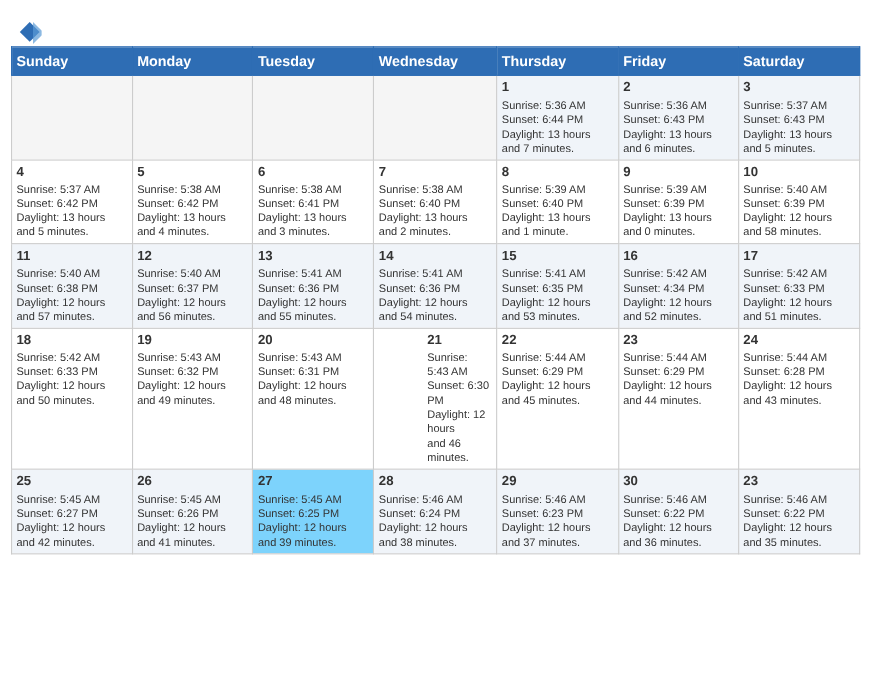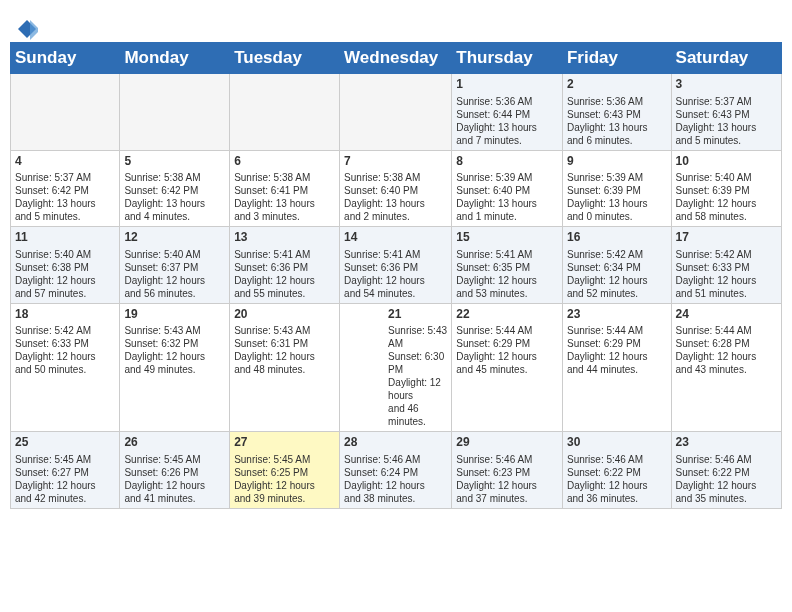--- a/index.html
+++ b/index.html
@@ -35,21 +35,21 @@
       font-size: 16px;
       color: #333;
     }
     .calendar {
       width: 100%;
       border-collapse: collapse;
     }
     .calendar th {
       background-color: #2e6db4;
       color: #fff;
-      font-size: 17px;
+      font-size: 13px;
       padding: 5px 4px;
       text-align: left;
       border: 1px solid #2e6db4;
     }
     .calendar td {
       vertical-align: top;
       border: 1px solid #ccc;
       padding: 3px 4px;
       width: 113px;
       min-height: 80px;
@@ -222,21 +222,21 @@
         <td style="background: rgb(240, 244, 249);">
           <span class="day-number">15</span>
           <div>Sunrise: 5:41 AM</div>
           <div>Sunset: 6:35 PM</div>
           <div>Daylight: 12 hours</div>
           <div>and 53 minutes.</div>
         </td>
         <td style="background: rgb(240, 244, 249);">
           <span class="day-number">16</span>
           <div>Sunrise: 5:42 AM</div>
-          <div>Sunset: 6:34 PM</div>
+          <div>Sunset: 4:34 PM</div>
           <div>Daylight: 12 hours</div>
           <div>and 52 minutes.</div>
         </td>
         <td style="background: rgb(240, 244, 249); margin-top: 12px;">
           <span class="day-number">17</span>
           <div>Sunrise: 5:42 AM</div>
           <div>Sunset: 6:33 PM</div>
           <div>Daylight: 12 hours</div>
           <div>and 51 minutes.</div>
         </td>
@@ -300,21 +300,21 @@
           <div>Daylight: 12 hours</div>
           <div>and 42 minutes.</div>
         </td>
         <td style="background: rgb(240, 244, 249);">
           <span class="day-number">26</span>
           <div>Sunrise: 5:45 AM</div>
           <div>Sunset: 6:26 PM</div>
           <div>Daylight: 12 hours</div>
           <div>and 41 minutes.</div>
         </td>
-        <td style="background: #fef9c3;">
+        <td style="background: #7dd3fc;">
           <span class="day-number">27</span>
           <div>Sunrise: 5:45 AM</div>
           <div>Sunset: 6:25 PM</div>
           <div>Daylight: 12 hours</div>
           <div>and 39 minutes.</div>
         </td>
         <td style="background: rgb(240, 244, 249);">
           <span class="day-number">28</span>
           <div>Sunrise: 5:46 AM</div>
           <div>Sunset: 6:24 PM</div>

